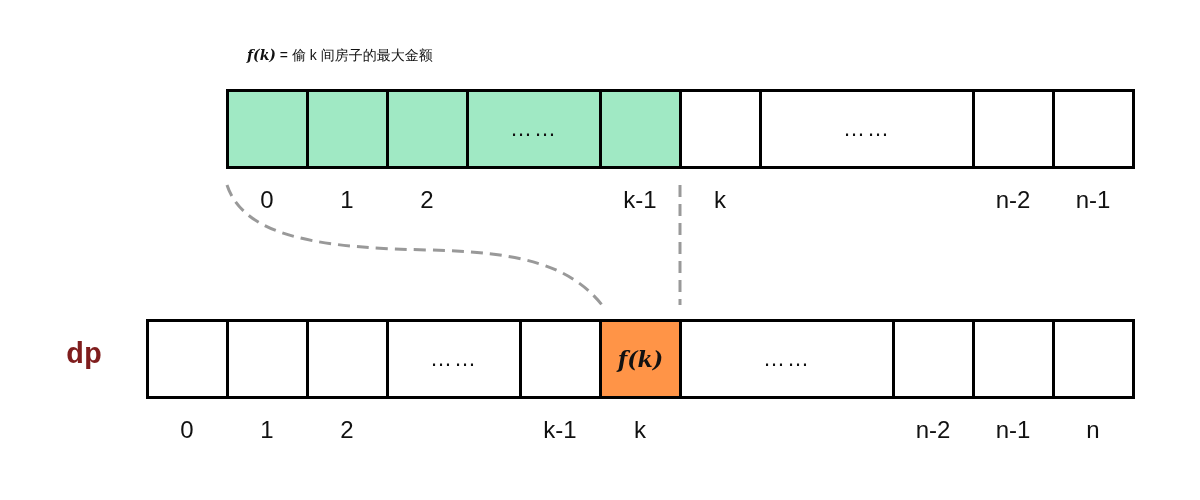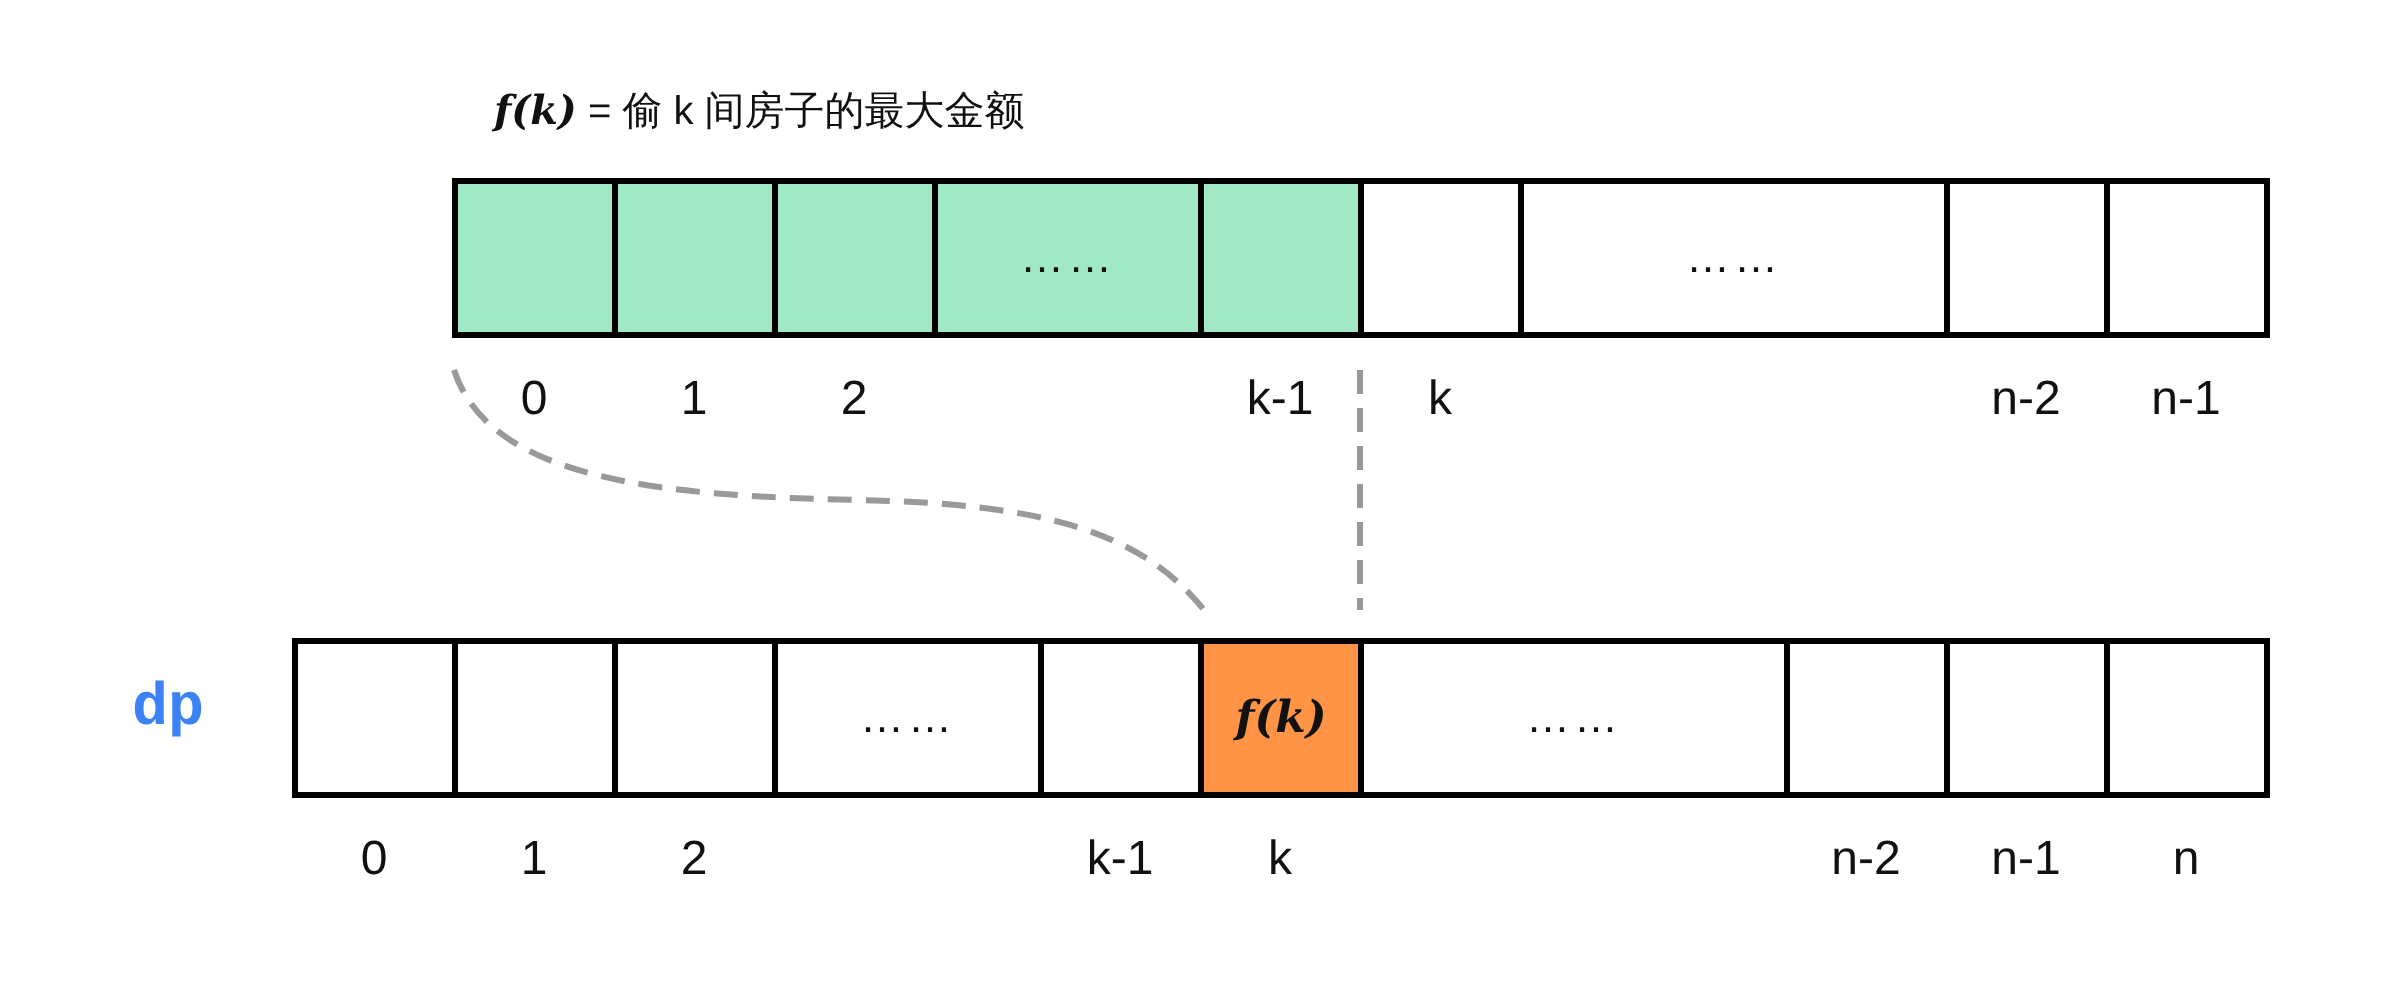--- a/index.html
+++ b/index.html
@@ -1,18 +1,18 @@
 <!DOCTYPE html>
 <html><head>
 <meta charset="utf-8">
 <style>
   html, body { margin:0; padding:0; background:#ffffff; }
   body { width:1200px; height:500px; position:relative; overflow:hidden;
          font-family:"Liberation Sans", "DejaVu Sans", sans-serif; color:#111; }
-  .title { position:absolute; left:247px; top:40px; font-size:20px; line-height:30px; white-space:nowrap; }
+  .title { position:absolute; left:247px; top:40px; font-size:14px; line-height:30px; white-space:nowrap; }
   .title .fk { font-family:"DejaVu Serif", serif; font-style:italic; font-weight:bold; }
   .row { position:absolute; height:80px; border:3px solid #000; box-sizing:border-box; display:flex; }
   .cell { height:100%; box-sizing:border-box; border-right:3px solid #000; display:flex; align-items:center; justify-content:center; font-size:22px; letter-spacing:2px; }
   .cell:last-child { border-right:none; }
   .green { background:#A0E9C4; }
   .orange { background:#FF9447; }
   .fkcell { font-family:"DejaVu Serif", serif; font-style:italic; font-weight:bold; font-size:22px; letter-spacing:0; }
   .label { position:absolute; font-size:24px; transform:translateX(-50%); white-space:nowrap; }
   .dp { position:absolute; left:66px; top:338px; font-family:"Liberation Mono","DejaVu Sans Mono",monospace; font-weight:bold; font-size:30px; }
   svg.overlay { position:absolute; left:0; top:0; }
@@ -55,21 +55,21 @@
 </div>
 
 <span class="label" style="left:267px; top:186px;">0</span>
 <span class="label" style="left:347px; top:186px;">1</span>
 <span class="label" style="left:427px; top:186px;">2</span>
 <span class="label" style="left:640px; top:186px;">k-1</span>
 <span class="label" style="left:720px; top:186px;">k</span>
 <span class="label" style="left:1013px; top:186px;">n-2</span>
 <span class="label" style="left:1093px; top:186px;">n-1</span>
 
-<span class="dp" style="color:#3b82f6;">dp</span>
+<span class="dp" style="color:#7f1d1d;">dp</span>
 
 <div class="row" style="left:146px; top:319px; width:989px;">
   <div class="cell" style="width:80px;">
       <span></span>
     </div>
   <div class="cell" style="width:80px;">
       <span></span>
     </div>
   <div class="cell" style="width:80px;">
       <span></span>

